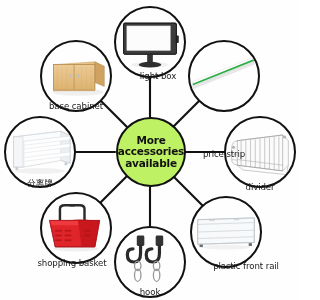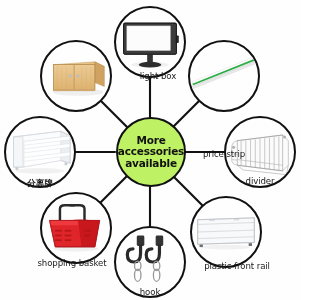--- a/index.html
+++ b/index.html
@@ -54,21 +54,21 @@
     position: absolute;
     font-size: 8.6px;
     color: #1a1a1a;
     white-space: nowrap;
     z-index: 6;
     text-align: center;
     letter-spacing: -0.1px;
   }
   .label-cn {
     font-size: 8.6px;
-    font-weight: bold;
+    font-weight: normal;
   }
   .art {
     position: absolute;
     left: 0; top: 0;
     width: 100%;
     height: 100%;
   }
 </style>
 </head>
 <body>
@@ -112,20 +112,21 @@
         <line x1="16" y1="26" x2="16" y2="50"></line>
           <line x1="21" y1="26" x2="21" y2="50"></line>
         <line x1="26" y1="26" x2="26" y2="50"></line>
           <line x1="42" y1="26" x2="42" y2="50"></line>
         <line x1="47" y1="26" x2="47" y2="50"></line>
           <line x1="52" y1="26" x2="52" y2="50"></line>
       </g>
       <rect x="12" y="50" width="44" height="2" fill="#cfa76f"></rect>
     </svg>
   </div>
+  <div class="label" style="left:33px; top:101px; width:86px;">base cabinet</div>
 
   <div class="node" style="left:114px; top:6px; width:72px; height:72px;">
     <svg class="art" viewBox="0 0 72 72">
       <ellipse cx="36" cy="60" rx="20" ry="3" fill="#f0f0f0"></ellipse>
       <rect x="8" y="16" width="56" height="33" rx="1.5" fill="#3c3c3c" stroke="#222222" stroke-width="0.8"></rect>
       <rect x="11.5" y="19" width="46" height="26" fill="#fcfcfc" stroke="#d8d8d8" stroke-width="0.5"></rect>
       <rect x="63" y="29" width="3.5" height="8" rx="1" fill="#2a2a2a"></rect>
       <rect x="33" y="49" width="6" height="10" fill="#333333"></rect>
       <ellipse cx="36" cy="60" rx="12" ry="3" fill="#2e2e2e"></ellipse>
       <rect x="8" y="16" width="56" height="33" rx="1.5" fill="none" stroke="#1c1c1c" stroke-width="1"></rect>
@@ -160,37 +161,37 @@
           <line x1="51" y1="20.2" x2="51" y2="54.6"></line>
         <line x1="56" y1="19.6" x2="56" y2="55.2"></line>
         <path d="M6,38 L12,38.6 M6,44 L12,44.6" stroke="#a5a5a5"></path>
         <path d="M12,44 L60,50" stroke="#a5a5a5"></path>
         <path d="M12,50 L18,55 L64,60 L66,50" stroke="#9a9a9a"></path>
       </g>
       <circle cx="62" cy="20" r="1.6" fill="#b0b0b0"></circle>
       <circle cx="8" cy="31" r="1.6" fill="#b0b0b0"></circle>
     </svg>
   </div>
-  <div class="label" style="left:222px; top:176px; width:76px;">divider</div>
+  <div class="label" style="left:222px; top:182px; width:76px;">divider</div>
 
   <div class="node" style="left:190px; top:196px; width:72px; height:72px;">
     <svg class="art" viewBox="0 0 72 72">
       <ellipse cx="36" cy="52" rx="26" ry="2.5" fill="#f1f1f1"></ellipse>
       <polygon points="6,23 66,21 66,47 6,49" fill="#f7f9fa" stroke="#c6cbd0" stroke-width="0.7"></polygon>
       <line x1="6" y1="28" x2="66" y2="26" stroke="#cfd4d8" stroke-width="0.8"></line>
       <line x1="6" y1="36" x2="66" y2="34" stroke="#cfd4d8" stroke-width="0.8"></line>
       <line x1="6" y1="43" x2="66" y2="41" stroke="#cfd4d8" stroke-width="0.8"></line>
       <rect x="18" y="22.4" width="6" height="2" fill="#d6dade"></rect>
       <rect x="44" y="21.6" width="6" height="2" fill="#d6dade"></rect>
       <rect x="8" y="49" width="3.5" height="3" fill="#6a6f74"></rect>
       <rect x="60" y="47.8" width="3.5" height="3" fill="#6a6f74"></rect>
       <polygon points="6,23 66,21 66,47 6,49" fill="none" stroke="#b9bfc5" stroke-width="0.8"></polygon>
     </svg>
   </div>
-  <div class="label" style="left:182px; top:261px; width:110px;">plastic front rail</div>
+  <div class="label" style="left:191px; top:261px; width:110px;">plastic front rail</div>
 
   <div class="node" style="left:114px; top:226px; width:72px; height:72px;">
     <svg class="art" viewBox="0 0 72 72">
       <g>
         <rect x="22" y="8" width="8" height="11" rx="1.5" fill="#333333"></rect>
         <path d="M26,19 L26,27 Q26,36 19,36 Q12,36 12,28 Q12,22 18,22" stroke="#2a2a2a" stroke-width="3.4" fill="none" stroke-linecap="round"></path>
         <ellipse cx="23" cy="40" rx="3.4" ry="5" fill="none" stroke="#999999" stroke-width="1.4"></ellipse>
         <ellipse cx="23" cy="50" rx="3.4" ry="6.5" fill="none" stroke="#999999" stroke-width="1.4"></ellipse>
       </g>
       <g>

